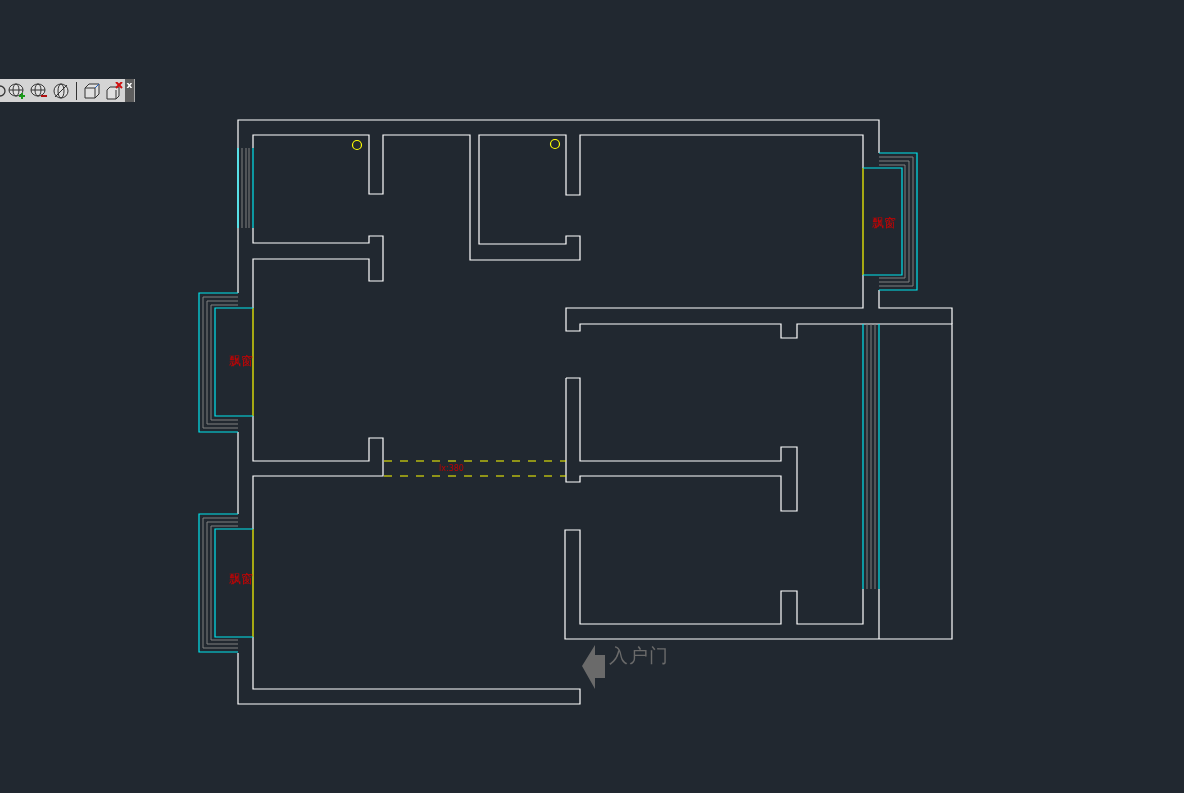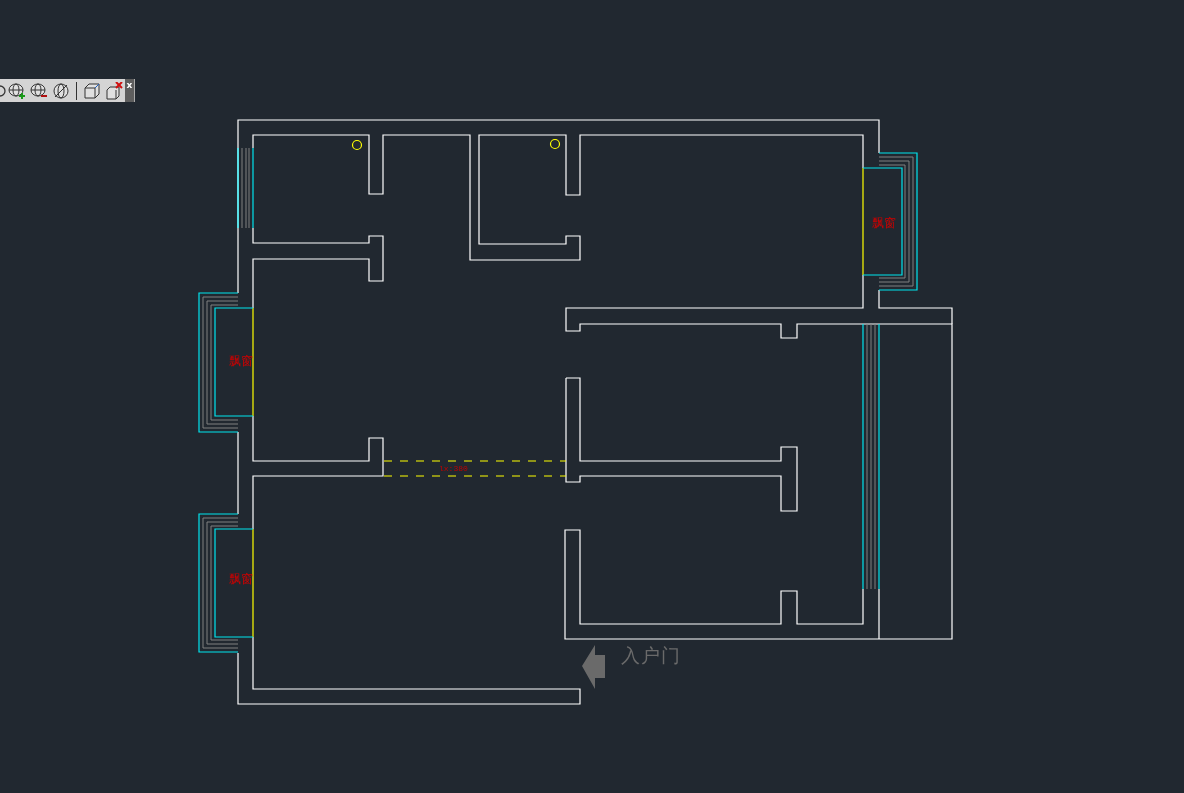--- a/index.html
+++ b/index.html
@@ -2,21 +2,21 @@
 <html><head>
 <meta charset="utf-8">
 <style>
   html, body { margin: 0; padding: 0; background: #212830; }
   body { width: 1184px; height: 793px; position: relative; overflow: hidden; font-family: "DejaVu Sans", sans-serif; }
   #canvas { position: absolute; left: 0; top: 0; }
   .toolbar { position: absolute; left: 0; top: 79px; width: 134px; height: 23px; background: #d4d4d4; border-right: 1px solid #aaa; display: flex; align-items: center; }
   .toolbar .grip { position: absolute; right: 0; top: 0; width: 9px; height: 23px; background: #5e5e5e; color: #fff; font-size: 9px; line-height: 12px; text-align: center; font-weight: bold; }
   .tb-btn { width: 22px; height: 22px; display: flex; align-items: center; justify-content: center; cursor: pointer; }
   .tb-sep { width: 1px; height: 18px; background: #333; margin: 0 4px; }
-  .entry { position: absolute; left: 594px; top: 643px; display: flex; align-items: flex-end; }
+  .entry { position: absolute; left: 582px; top: 643px; display: flex; align-items: flex-end; }
   .entry-label { color: #6a6a6a; font-size: 19px; margin-left: 4px; font-family: "DejaVu Serif", serif; letter-spacing: 1px; }
   .room-label { position: absolute; color: #cc0000; font-size: 12px; }
   .dim-label { position: absolute; color: #c00000; font-size: 8px; }
 </style>
 </head>
 <body>
 
 <svg id="canvas" width="1184" height="793" xmlns="http://www.w3.org/2000/svg">
   <g fill="none" stroke="#ffffff" stroke-width="1.2">
 
@@ -89,21 +89,21 @@
     <line x1="384" y1="461" x2="566" y2="461" stroke="#ffff00" stroke-width="1.2" stroke-dasharray="8,8"></line>
     <line x1="384" y1="476" x2="566" y2="476" stroke="#ffff00" stroke-width="1.2" stroke-dasharray="8,8"></line>
   </g>
 
   <polygon points="582,666 595,645 595,655 605,655 605,678 595,678 595,689" fill="#6a6a6a"></polygon>
 </svg>
 
 <div class="room-label" style="left:872px;top:215px;">飘窗</div>
 <div class="room-label" style="left:229px;top:353px;">飘窗</div>
 <div class="room-label" style="left:229px;top:571px;">飘窗</div>
-<div class="dim-label" style="left:439px;top:464px;font-family:Liberation Mono, monospace;">lx:380</div>
+<div class="dim-label" style="left:439px;top:464px;">lx:380</div>
 
 <div class="entry">
   <span style="width:23px;display:inline-block;"></span>
   <span class="entry-label">入户门</span>
 </div>
 
 <div class="toolbar">
   <div class="tb-btn" style="width:6px;">
     <svg width="6" height="16">
         <circle cx="0" cy="8" r="5" fill="none" stroke="#333" stroke-width="1.3"></circle>

